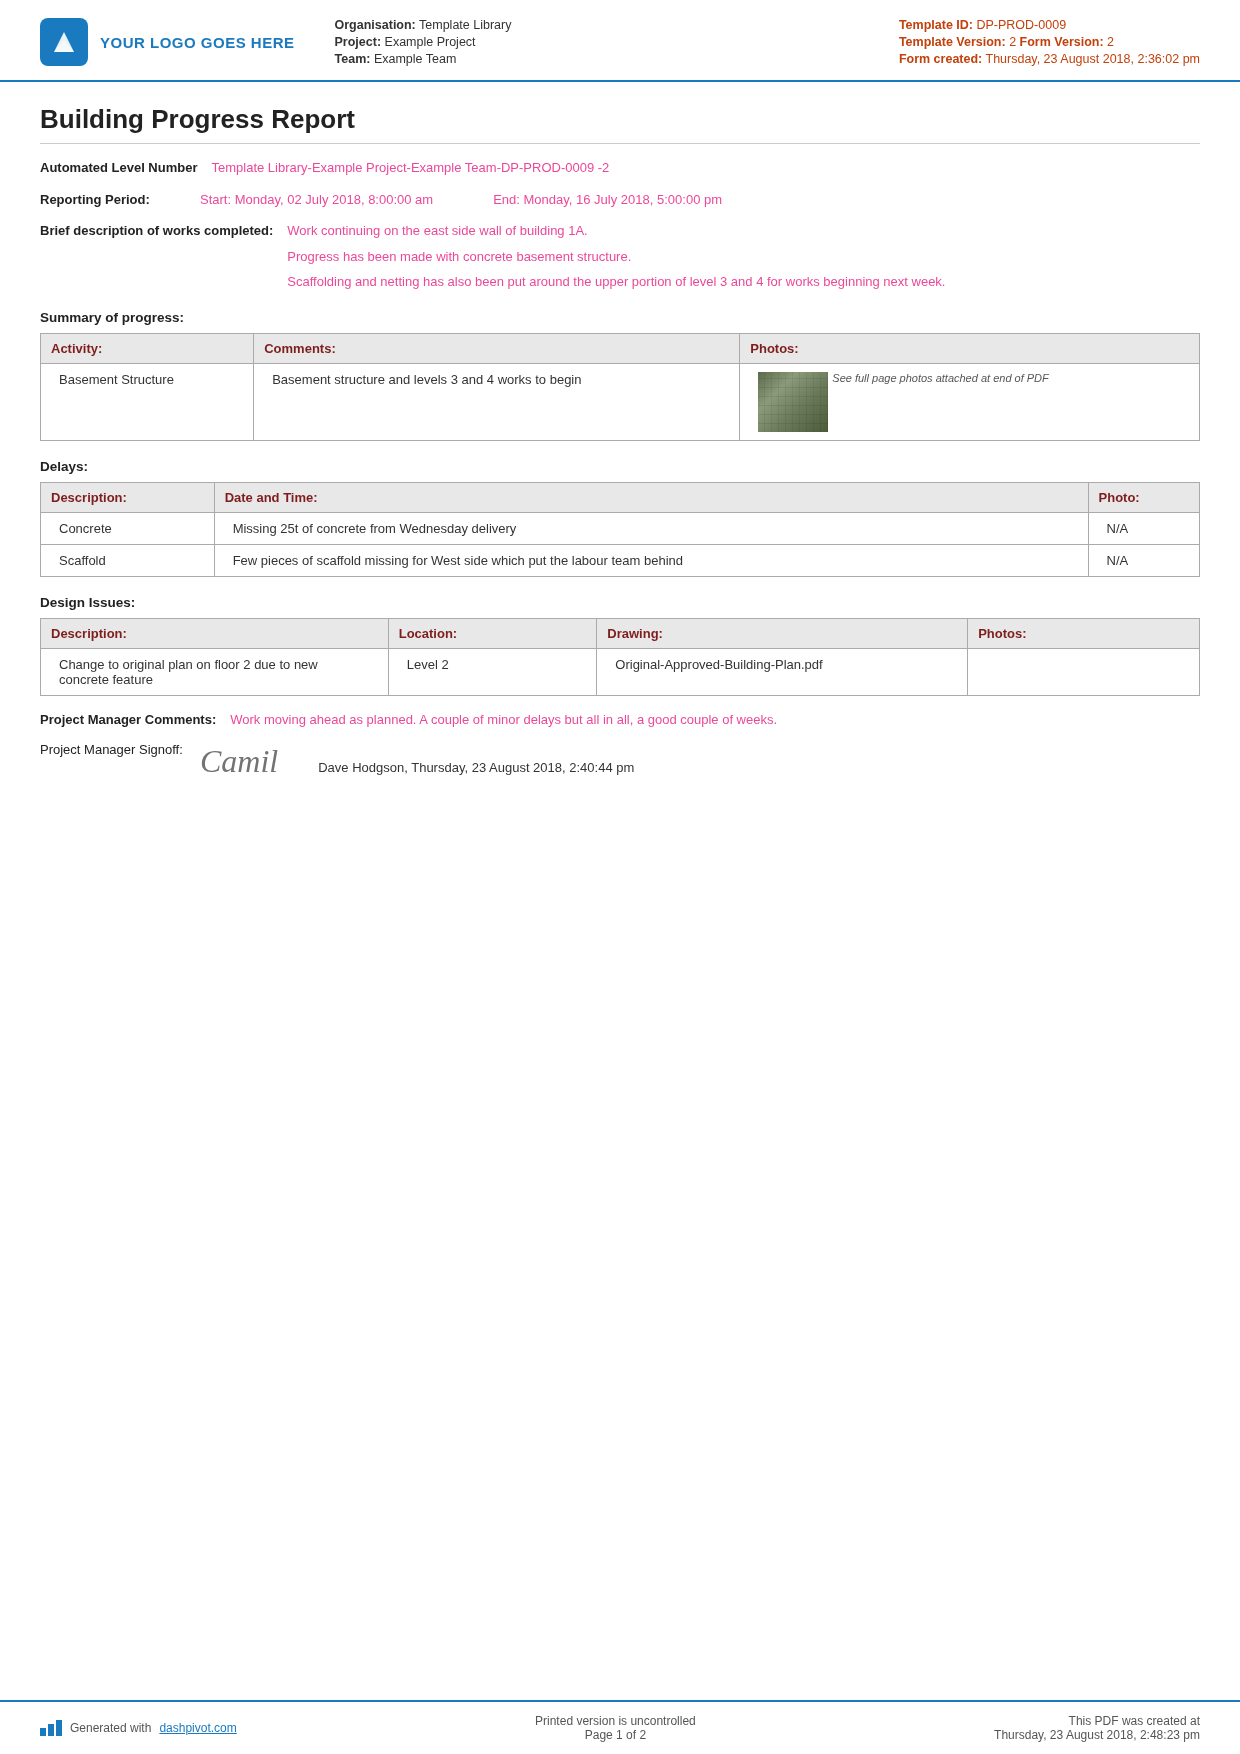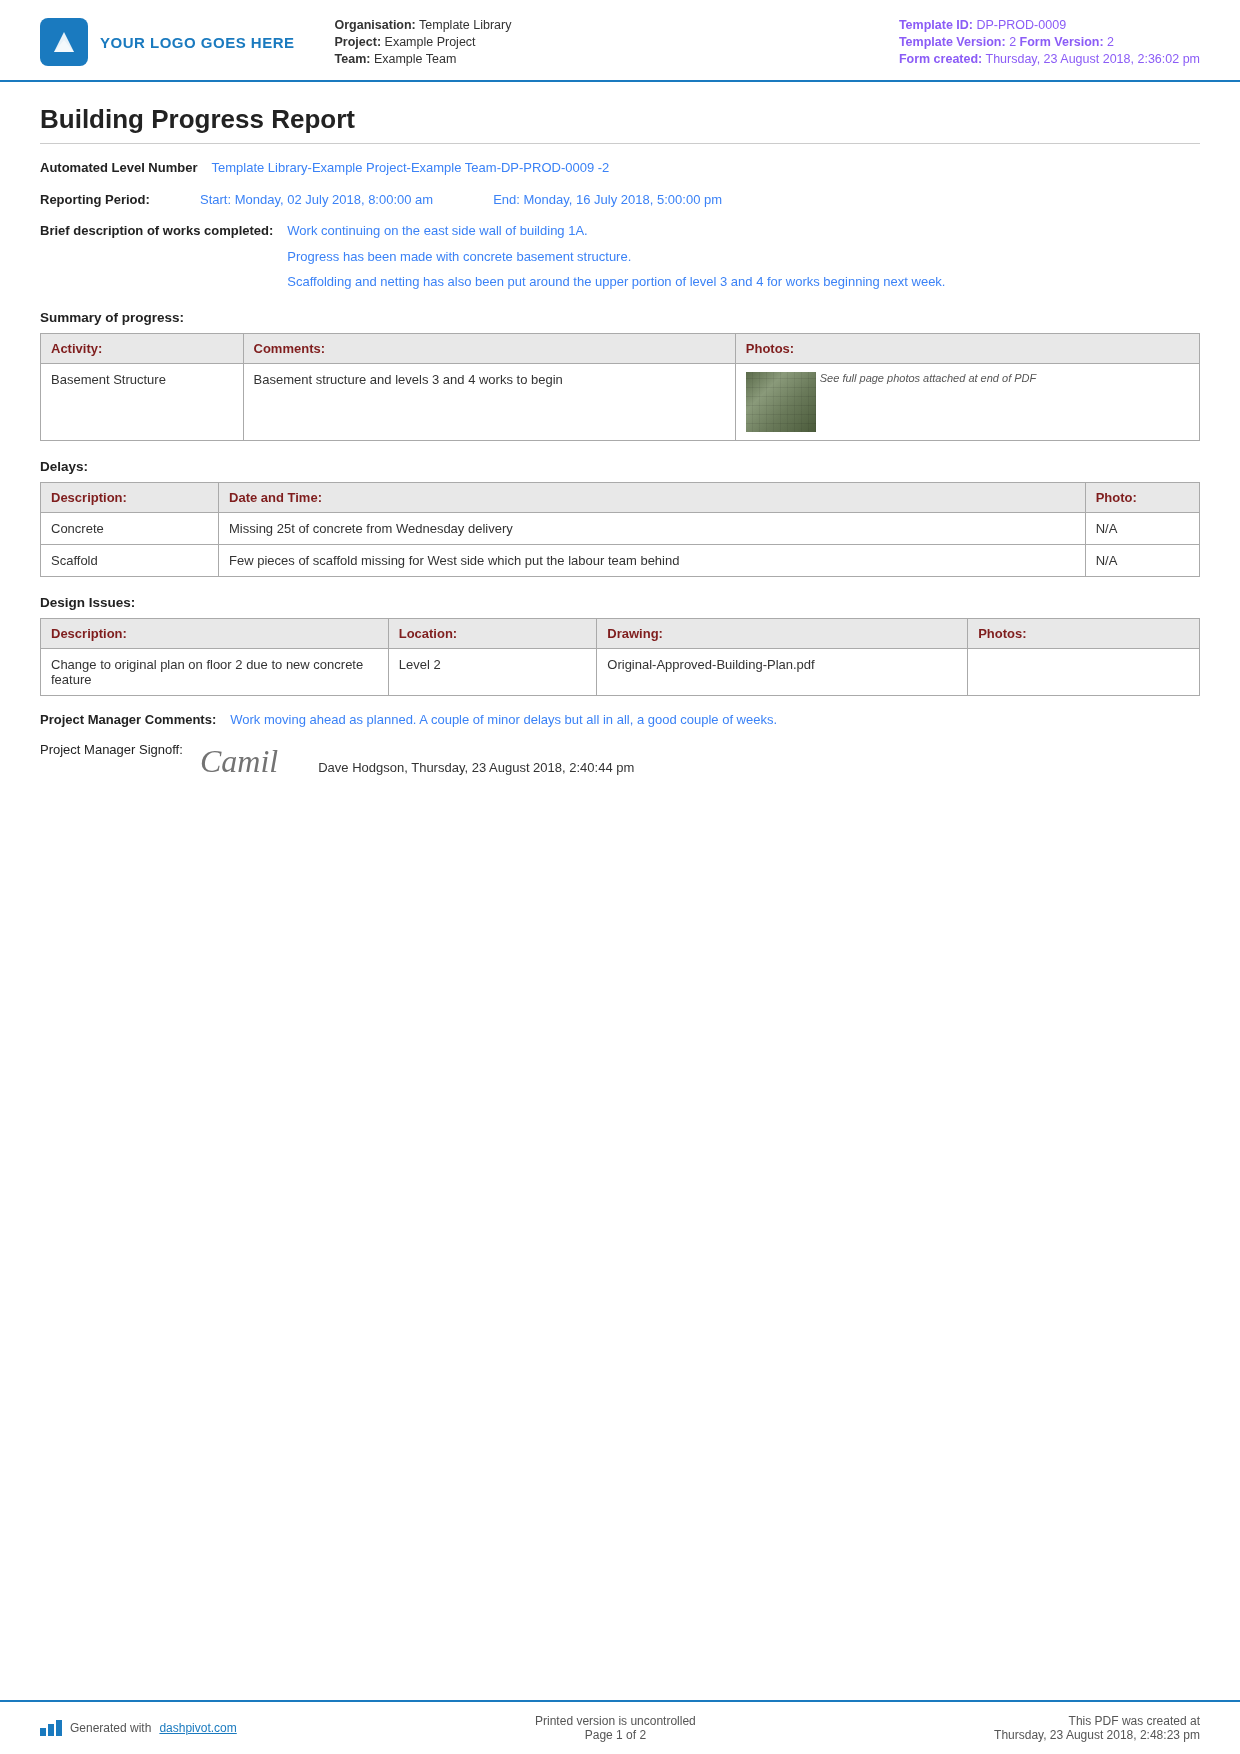--- a/index.html
+++ b/index.html
@@ -71,21 +71,21 @@
     }
     .header-right {
       min-width: 260px;
       display: flex;
       flex-direction: column;
       justify-content: center;
       gap: 3px;
     }
     .header-right-row {
       font-size: 12.5px;
-      color: #8b5cf6;
+      color: #c2410c;
     }
     .header-right-row strong {
       font-weight: bold;
     }
 
     
     .main-content {
       padding: 22px 40px 20px 40px;
       flex: 1;
     }
@@ -111,21 +111,21 @@
       font-size: 13px;
       min-width: 160px;
       padding-right: 14px;
       padding-top: 1px;
       line-height: 1.4;
     }
     .form-value {
       flex: 1;
       font-size: 13px;
       line-height: 1.5;
-      color: #3b82f6;
+      color: #ec4899;
     }
     .form-value-inline {
       display: flex;
       gap: 60px;
     }
 
     
     .section-header {
       font-weight: bold;
       font-size: 13.5px;
@@ -144,21 +144,21 @@
     .data-table th {
       background: #e8e8e8;
       border: 1px solid #aaa;
       padding: 7px 10px;
       text-align: left;
       font-weight: bold;
       color: #7f1d1d;
     }
     .data-table td {
       border: 1px solid #aaa;
-      padding: 8px 10px;
+      padding: 8px 18px;
       vertical-align: top;
       color: #333;
     }
 
     
     .photo-cell {
       display: flex;
       flex-direction: row;
       align-items: flex-start;
       gap: 4px;

